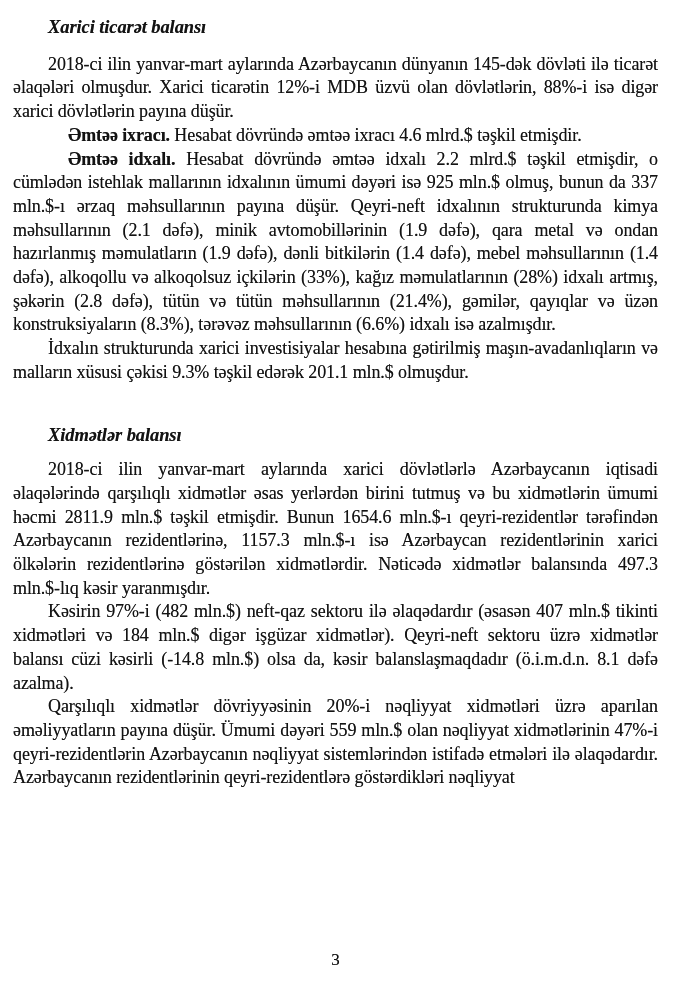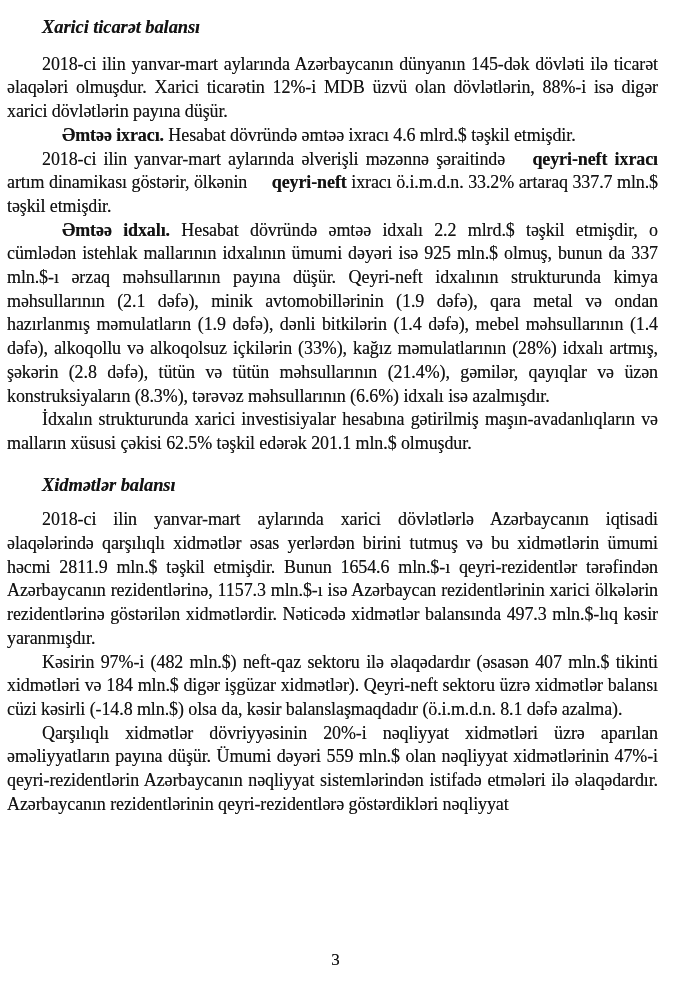--- a/index.html
+++ b/index.html
@@ -10,38 +10,38 @@
   body {
     width: 700px;
     height: 983px;
     overflow: hidden;
     position: relative;
   }
   .doc {
     box-sizing: border-box;
     width: 700px;
     height: 983px;
-    padding: 16px 42px 0 7px;
+    padding: 16px 42px 0 13px;
     background: #ffffff;
     color: #131313;
     font-family: "Liberation Serif", "DejaVu Serif", serif;
     font-size: 18px;
     line-height: 23.7px;
     letter-spacing: -0.1px;
     text-shadow: 0 0 0.5px rgba(0,0,0,0.55);
   }
   .heading {
     font-size: 18.5px;
     font-weight: bold;
     font-style: italic;
     margin: 0 0 13px 35px;
     line-height: 23.7px;
   }
   .heading.second {
-    margin-top: 18px;
+    margin-top: 39px;
     margin-bottom: 11px;
   }
   p.para {
     margin: 0;
     text-align: justify;
     text-indent: 35px;
   }
   .run-b { font-weight: bold; margin-left: 20px; }
   .run-i { font-style: italic; }
   .footer-pagenum {
@@ -62,25 +62,24 @@
 <div class="doc">
 
   <h2 class="heading">Xarici ticarət balansı</h2>
 
 
   <p class="para"><span>2018-ci ilin yanvar-mart aylarında Azərbaycanın dünyanın 145-dək dövləti ilə ticarət əlaqələri olmuşdur. Xarici ticarətin 12%-i MDB üzvü olan dövlətlərin, 88%-i isə digər xarici dövlətlərin payına düşür.</span></p>
 
   <p class="para"><span class="run-b">Əmtəə ixracı.</span><span> Hesabat dövründə əmtəə ixracı 4.6 mlrd.$ təşkil etmişdir.</span></p>
 
 
-  <p class="para"><span>2018-ci ilin yanvar-mart aylarında əlverişli məzənnə şəraitində </span><span class="run-b">qeyri-neft ixracı</span><span> artım dinamikası göstərir, ölkənin </span><span class="run-b">qeyri-neft</span><span> ixracı ö.i.m.d.n. 33.2% artaraq 337.7 mln.$ təşkil etmişdir.</span></p>
 
   <p class="para"><span class="run-b">Əmtəə idxalı.</span><span> Hesabat dövründə əmtəə idxalı 2.2 mlrd.$ təşkil etmişdir, o cümlədən istehlak mallarının idxalının ümumi dəyəri isə 925 mln.$ olmuş, bunun da 337 mln.$-ı ərzaq məhsullarının payına düşür. Qeyri-neft idxalının strukturunda kimya məhsullarının (2.1 dəfə), minik avtomobillərinin (1.9 dəfə), qara metal və ondan hazırlanmış məmulatların (1.9 dəfə), dənli bitkilərin (1.4 dəfə), mebel məhsullarının (1.4 dəfə), alkoqollu və alkoqolsuz içkilərin (33%), kağız məmulatlarının (28%) idxalı artmış, şəkərin (2.8 dəfə), tütün və tütün məhsullarının (21.4%), gəmilər, qayıqlar və üzən konstruksiyaların (8.3%), tərəvəz məhsullarının (6.6%) idxalı isə azalmışdır.</span></p>
 
-  <p class="para"><span>İdxalın strukturunda xarici investisiyalar hesabına gətirilmiş maşın-avadanlıqların  və malların xüsusi çəkisi 62.5% təşkil edərək 201.1 mln.$ olmuşdur.</span></p>
+  <p class="para"><span>İdxalın strukturunda xarici investisiyalar hesabına gətirilmiş maşın-avadanlıqların  və malların xüsusi çəkisi 9.3% təşkil edərək 201.1 mln.$ olmuşdur.</span></p>
 
   <h2 class="heading second">Xidmətlər balansı</h2>
 
   <p class="para"><span>2018-ci ilin yanvar-mart aylarında xarici dövlətlərlə Azərbaycanın iqtisadi əlaqələrində qarşılıqlı xidmətlər əsas yerlərdən birini tutmuş və bu xidmətlərin ümumi həcmi 2811.9 mln.$ təşkil etmişdir. Bunun 1654.6 mln.$-ı qeyri-rezidentlər tərəfindən Azərbaycanın rezidentlərinə, 1157.3 mln.$-ı isə Azərbaycan rezidentlərinin xarici ölkələrin rezidentlərinə göstərilən xidmətlərdir. Nəticədə xidmətlər balansında 497.3 mln.$-lıq kəsir yaranmışdır.</span></p>
 
   <p class="para"><span>Kəsirin 97%-i (482 mln.$) neft-qaz sektoru ilə əlaqədardır (əsasən 407 mln.$ tikinti xidmətləri və 184 mln.$ digər işgüzar xidmətlər). Qeyri-neft sektoru üzrə xidmətlər balansı cüzi kəsirli (-14.8 mln.$) olsa da, kəsir balanslaşmaqdadır (ö.i.m.d.n. 8.1 dəfə azalma).</span></p>
 
   <p class="para"><span>Qarşılıqlı xidmətlər dövriyyəsinin 20%-i nəqliyyat xidmətləri üzrə aparılan əməliyyatların payına düşür. Ümumi dəyəri 559 mln.$ olan nəqliyyat xidmətlərinin 47%-i qeyri-rezidentlərin Azərbaycanın nəqliyyat sistemlərindən istifadə etmələri ilə əlaqədardır. Azərbaycanın rezidentlərinin qeyri-rezidentlərə göstərdikləri nəqliyyat</span></p>
 
 </div>

